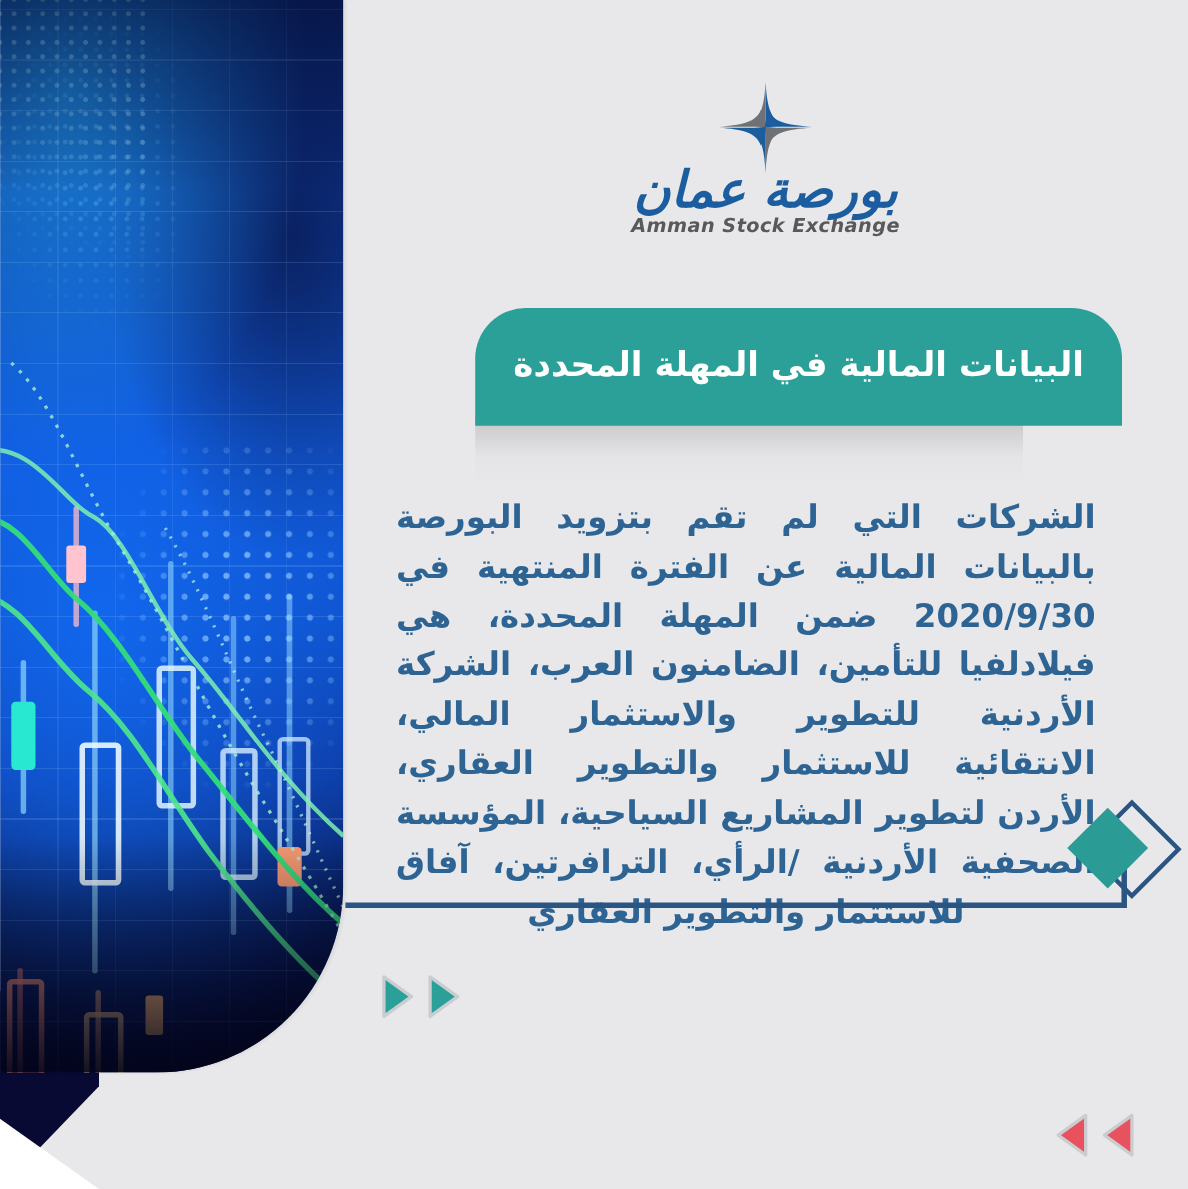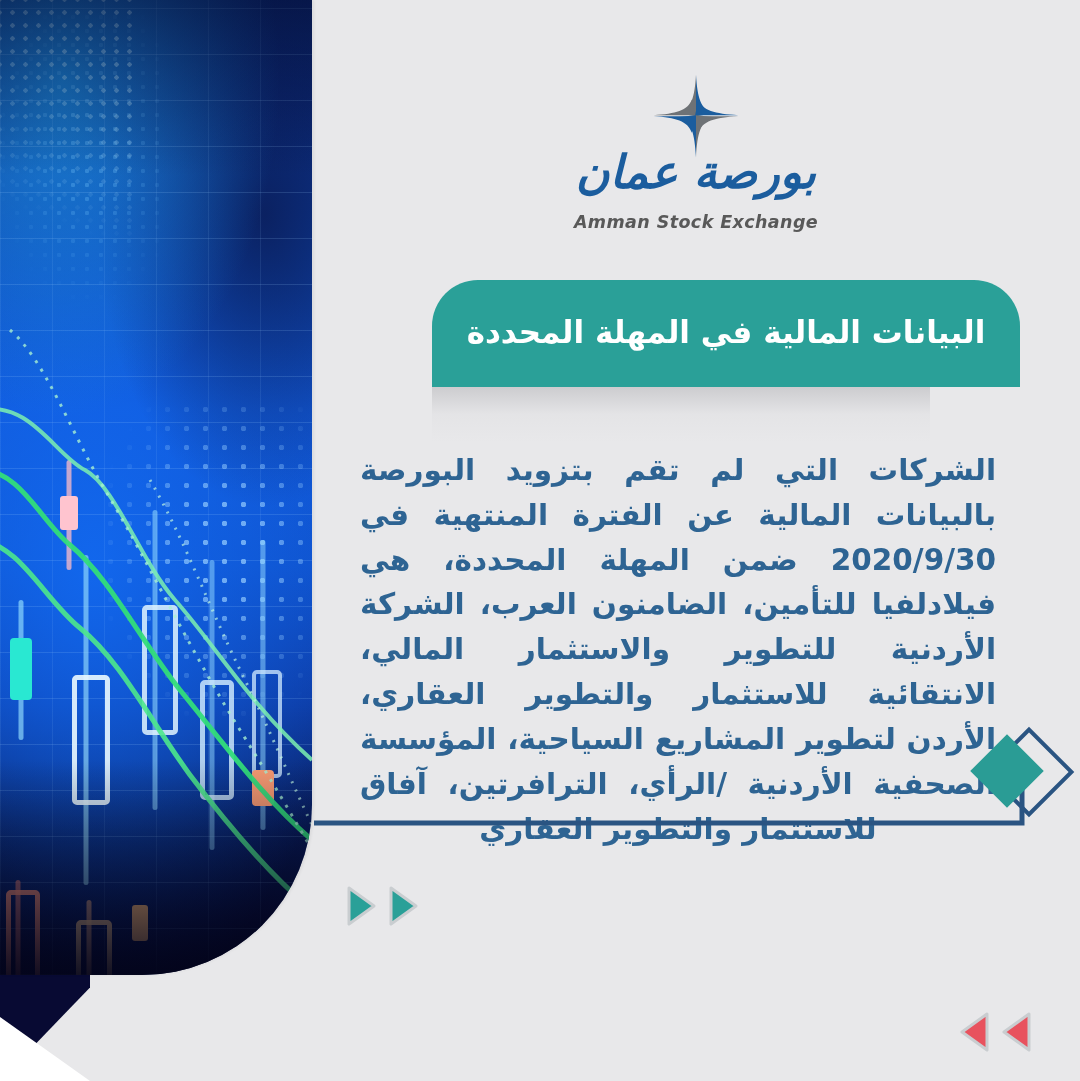--- a/index.html
+++ b/index.html
@@ -175,21 +175,21 @@
     direction: rtl;
     margin-top: -16px;
     position: relative;
     z-index: 2;
   }
   .logo-en {
     font-size: 17.5px;
     font-weight: bold;
     color: #595959;
     letter-spacing: .4px;
-    margin-top: 16px;
+    margin-top: 0;
     direction: ltr;
   }
 
   
   .banner-shadow {
     position: absolute;
     left: 120px;
     top: 380px;
     width: 498px;
     height: 62px;

